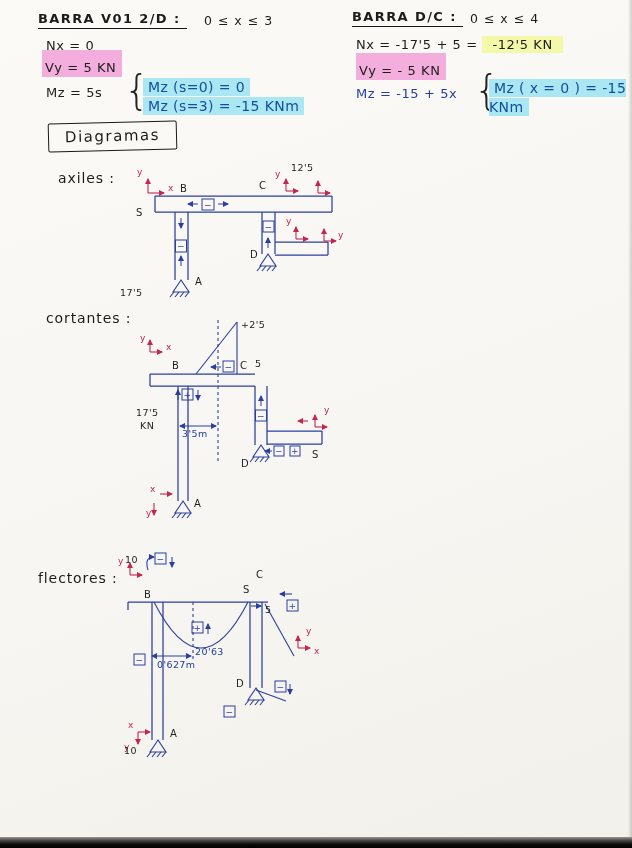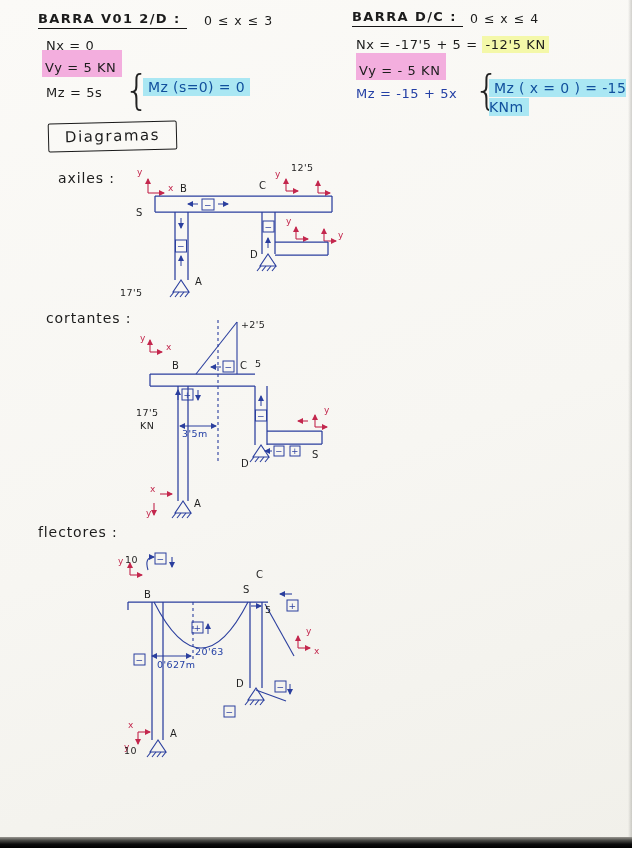--- a/index.html
+++ b/index.html
@@ -9,21 +9,21 @@
   .abs{position:absolute}
   .hw{color:#1c1c1c;letter-spacing:.6px;white-space:nowrap}
   .title{font-size:13px;font-weight:bold;border-bottom:1.7px solid #151515;padding:0 6px 2px 0;letter-spacing:1.4px}
   .range{font-size:12.5px;letter-spacing:1px}
   .eq{font-size:13px}
   .brace{font-size:40px;font-weight:200;color:#222;line-height:1}
   .case{font-size:14px;color:#11509d;letter-spacing:.4px}
   .ink-blue{color:#2440a5}
   .hl-pink{background:#f3aede;padding:10px 6px 2px 3px}
   .hl-cyan{background:#aae7f3;padding:1px 5px}
-  .hl-yellow{background:#f4f8a9;padding:1px 3px}
+  .hl-yellow{background:#f4f8a9;padding:1px 10px}
   .box-title{border:1.7px solid #1a1a1a;border-radius:2px;padding:4px 16px 5px;font-size:15px;letter-spacing:1.5px;transform:rotate(-1.4deg);color:#1c1c1c}
   .seclabel{font-size:14px;letter-spacing:.9px}
   svg.diag{position:absolute;overflow:visible}
   svg text{font-family:"DejaVu Sans",sans-serif;letter-spacing:.4px}
   .scan-bottom{position:absolute;left:0;right:0;bottom:0;height:11px;background:linear-gradient(#9a9892 0%,#4a4a46 30%,#0c0c0c 65%,#000 100%)}
   .scan-right{position:absolute;top:0;right:0;width:4px;height:100%;background:linear-gradient(to left,rgba(60,60,55,.22),rgba(0,0,0,0))}
 </style>
 </head>
 <body>
 
@@ -50,20 +50,23 @@
   <span class="abs hw range" style="left:204px;top:13px">0 ≤ x ≤ 3</span>
   <div class="abs hw eq" style="left:46px;top:38px">Nx = 0</div>
   <div class="abs" style="left:42px;top:57px">
     <span class="hw eq hl-pink">Vy = 5 KN</span>
   </div>
   <div class="abs hw eq" style="left:46px;top:85px">Mz = 5s</div>
   <div class="abs brace" style="left:124px;top:70px">{</div>
   <div class="abs" style="left:143px;top:77px">
     <span class="case hl-cyan">Mz (s=0) = 0</span>
   </div>
+  <div class="abs" style="left:143px;top:96px">
+    <span class="case hl-cyan">Mz (s=3) = -15 KNm</span>
+  </div>
 
   <div class="abs" style="left:352px;top:6px">
     <span class="hw title">BARRA D/C :</span>
   </div>
   <span class="abs hw range" style="left:470px;top:11px">0 ≤ x ≤ 4</span>
   <div class="abs hw eq" style="left:356px;top:37px">
     <span>Nx = -17'5 + 5 =</span>
     <span class="hl-yellow">-12'5 KN</span>
   </div>
   <div class="abs" style="left:356px;top:60px">
@@ -72,21 +75,21 @@
   <div class="abs hw eq ink-blue" style="left:356px;top:86px">Mz = -15 + 5x</div>
   <div class="abs brace" style="left:474px;top:70px">{</div>
   <div class="abs" style="left:489px;top:78px">
     <span class="case hl-cyan">Mz ( x = 0 ) = -15 KNm</span>
   </div>
 
   <div class="abs box-title hw" style="left:48px;top:122px">Diagramas</div>
 
   <div class="abs hw seclabel" style="left:58px;top:170px">axiles :</div>
   <div class="abs hw seclabel" style="left:46px;top:310px">cortantes :</div>
-  <div class="abs hw seclabel" style="left:38px;top:524px">flectores :</div>
+  <div class="abs hw seclabel" style="left:38px;top:570px">flectores :</div>
 
   <svg class="diag" style="left:110px;top:158px" width="240" height="150" viewBox="0 0 240 150">
     <g stroke="#c3274d" stroke-width="1.1" fill="none">
       <path d="M38,35 V21" marker-end="url(#aR)"></path>
         <path d="M38,35 H54" marker-end="url(#aR)"></path>
       <path d="M176,33 V21" marker-end="url(#aR)"></path>
         <path d="M176,33 H188" marker-end="url(#aR)"></path>
       <path d="M208,35 V23" marker-end="url(#aR)"></path>
         <path d="M208,35 H220" marker-end="url(#aR)"></path>
       <path d="M186,81 V69" marker-end="url(#aR)"></path>

